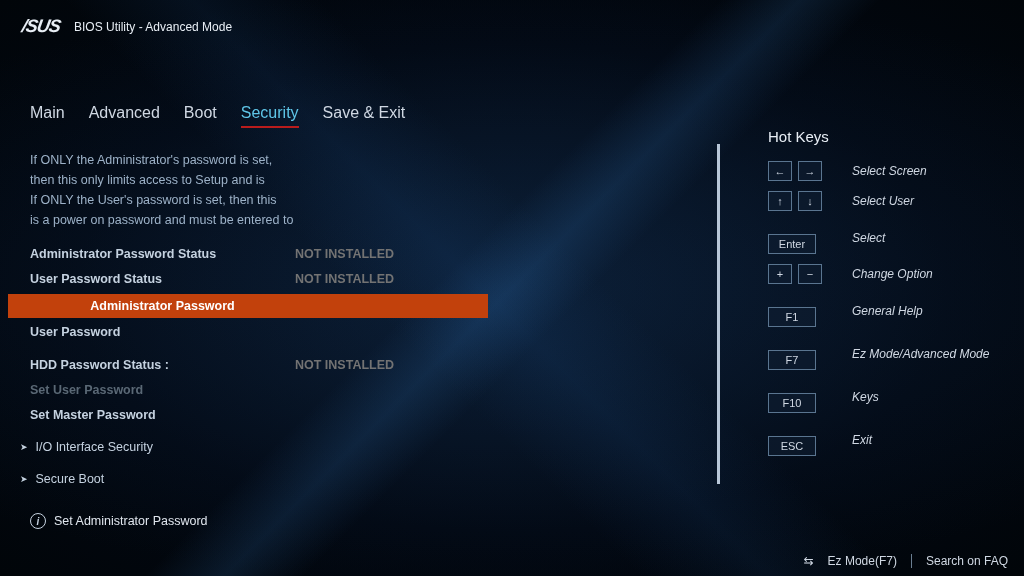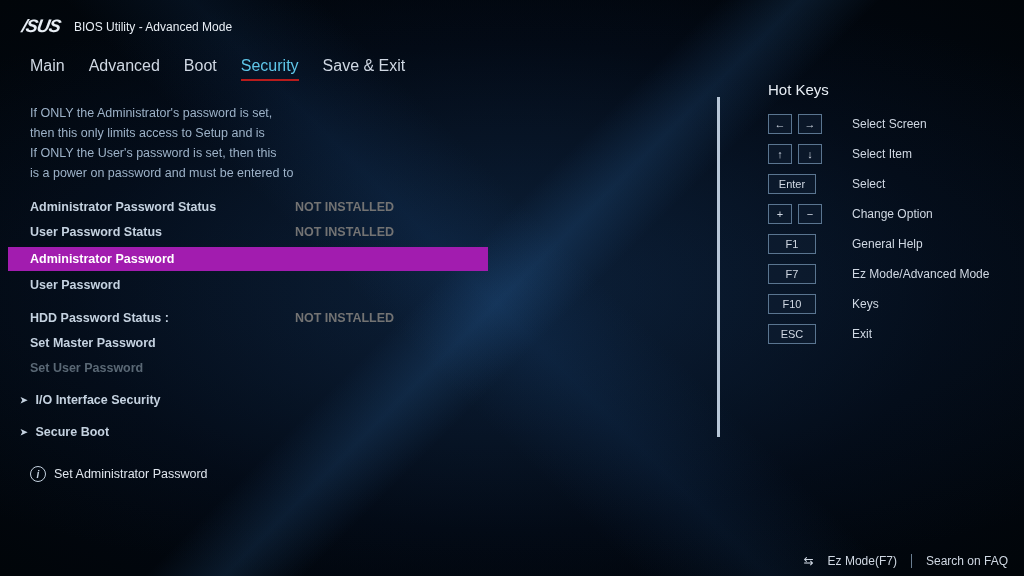--- a/index.html
+++ b/index.html
@@ -41,20 +41,21 @@
   font-size: 12px;
   color: #e8eef5;
   font-weight: 400;
 }
 .tabs {
   display: flex;
   gap: 24px;
   padding: 8px 30px 6px 30px;
   position: relative;
   z-index: 2;
+  margin-top: 47px;
 }
 .tab {
   font-size: 16px;
   color: #d0d8e3;
   padding-bottom: 4px;
   cursor: pointer;
 }
 .tab.active {
   color: #5fc6e8;
   border-bottom: 2px solid #b91c1c;
@@ -79,29 +80,29 @@
 .row {
   display: flex;
   padding: 3px 30px;
   line-height: 1.5;
   font-weight: bold;
 }
 .row-label { flex: 0 0 265px; color: #c5d2e0; }
 .row-value { color: #737373; }
 .row.selectable { cursor: pointer; }
 .row.selected {
-  background: #a21caf;
+  background: #c2410c;
   color: #fff;
+  text-align: center;
 }
 .row.selected .row-label { color: #fff; }
 .row.disabled .row-label { color: #5a6875; }
 .submenu-row {
   padding: 5px 29px 5px 20px;
   cursor: pointer;
-  font-weight: bold;
 }
 .submenu-row .chev {
   display: inline-block;
   width: 10px;
   color: #c5d2e0;
   font-size: 9px;
   transform: translateY(-1px);
 }
 .submenu-row .lbl { color: #c5d2e0; margin-left: 2px; }
 .vline {
@@ -158,22 +159,22 @@
   height: 20px;
   padding: 0 4px;
   border: 1px solid #5a7590;
   background: rgba(15,30,50,0.6);
   color: #d0d8e3;
   font-size: 11px;
   display: inline-flex;
   align-items: center;
   justify-content: center;
 }
-.key.wide { min-width: 48px; padding: 0 8px; }
-.hk-label { font-size: 12px; color: #d0d8e3; }
+.key.wide { min-width: 48px; padding: 0 8px; margin-top: 13px; }
+.hk-label { font-size: 12px; color: #d0d8e3; font-style: italic; }
 
 .footer {
   position: absolute;
   bottom: 8px;
   right: 16px;
   display: flex;
   align-items: center;
   gap: 14px;
   font-size: 12px;
   color: #d0d8e3;
@@ -226,25 +227,25 @@
     </div>
     <div style="height:2px"></div>
     <div class="row selectable">
       <div class="row-label">User Password</div>
     </div>
     <div style="height:8px"></div>
     <div class="row">
       <div class="row-label">HDD Password Status  :</div>
       <div class="row-value">NOT INSTALLED</div>
     </div>
+    <div class="row disabled">
+      <div class="row-label">Set User Password</div>
+    </div>
     <div class="row selectable">
       <div class="row-label">Set Master Password</div>
-    </div>
-    <div class="row disabled">
-      <div class="row-label">Set User Password</div>
     </div>
     <div style="height:8px"></div>
     <div class="submenu-row">
       <span class="chev">➤</span>
       <span class="lbl">I/O Interface Security</span>
     </div>
     <div style="height:8px"></div>
     <div class="submenu-row">
       <span class="chev">➤</span>
       <span class="lbl">Secure Boot</span>
@@ -265,21 +266,21 @@
             <div class="key">←</div>
             <div class="key">→</div>
           </div>
           <div class="hk-label">Select Screen</div>
         </div>
         <div class="hk-row">
           <div class="hk-keys">
             <div class="key">↑</div>
             <div class="key">↓</div>
           </div>
-          <div class="hk-label">Select Item</div>
+          <div class="hk-label">Select User</div>
         </div>
         <div class="hk-row">
           <div class="hk-keys">
             <div class="key wide">Enter</div>
           </div>
           <div class="hk-label">Select</div>
         </div>
         <div class="hk-row">
           <div class="hk-keys">
             <div class="key">+</div>

